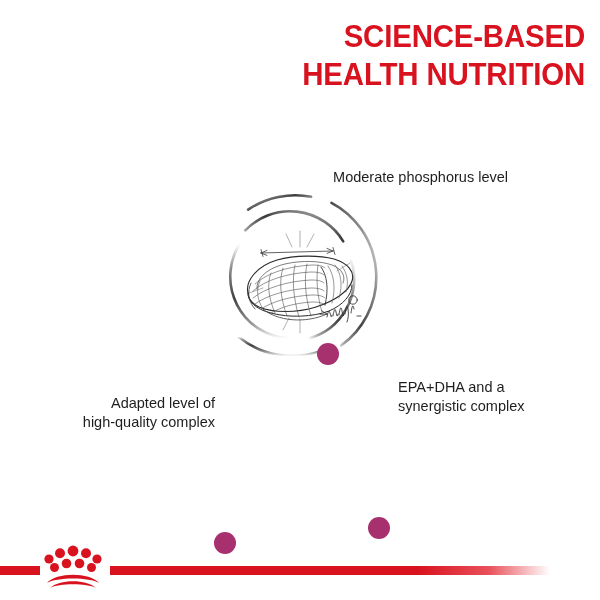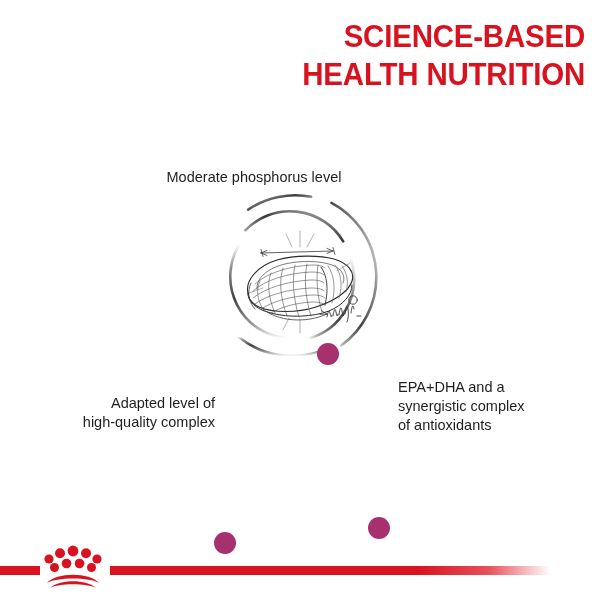--- a/index.html
+++ b/index.html
@@ -50,21 +50,21 @@
   .dot-right { left:368px; top:377px; }
 
   
   .label{
     position:absolute;
     font-size:14.5px;
     line-height:19px;
     color:#1e1e1e;
   }
   .label-top{
-    left:0; top:168px; width:508px; text-align:center;
+    left:0; top:168px; width:508px; text-align:right;
   }
   .label-left{
     left:20px; top:394px; width:195px; text-align:right;
   }
   .label-right{
     left:398px; top:378px; width:190px; text-align:left;
   }
   .label span{ display:block; }
 
   
@@ -251,21 +251,20 @@
 </div>
 
 <div class="label label-left">
   <span>Adapted level of</span>
   <span>high-quality complex</span>
 </div>
 
 <div class="label label-right">
   <span>EPA+DHA and a</span>
   <span>synergistic complex</span>
-  <span>of antioxidants</span>
 </div>
 
 <div class="footer">
   <div class="bar-left"></div>
   <div class="bar-right"></div>
 
   <div class="crown">
     <svg width="66" height="46" viewBox="0 0 66 46" aria-hidden="true">
       <g fill="#d8131f">
 

